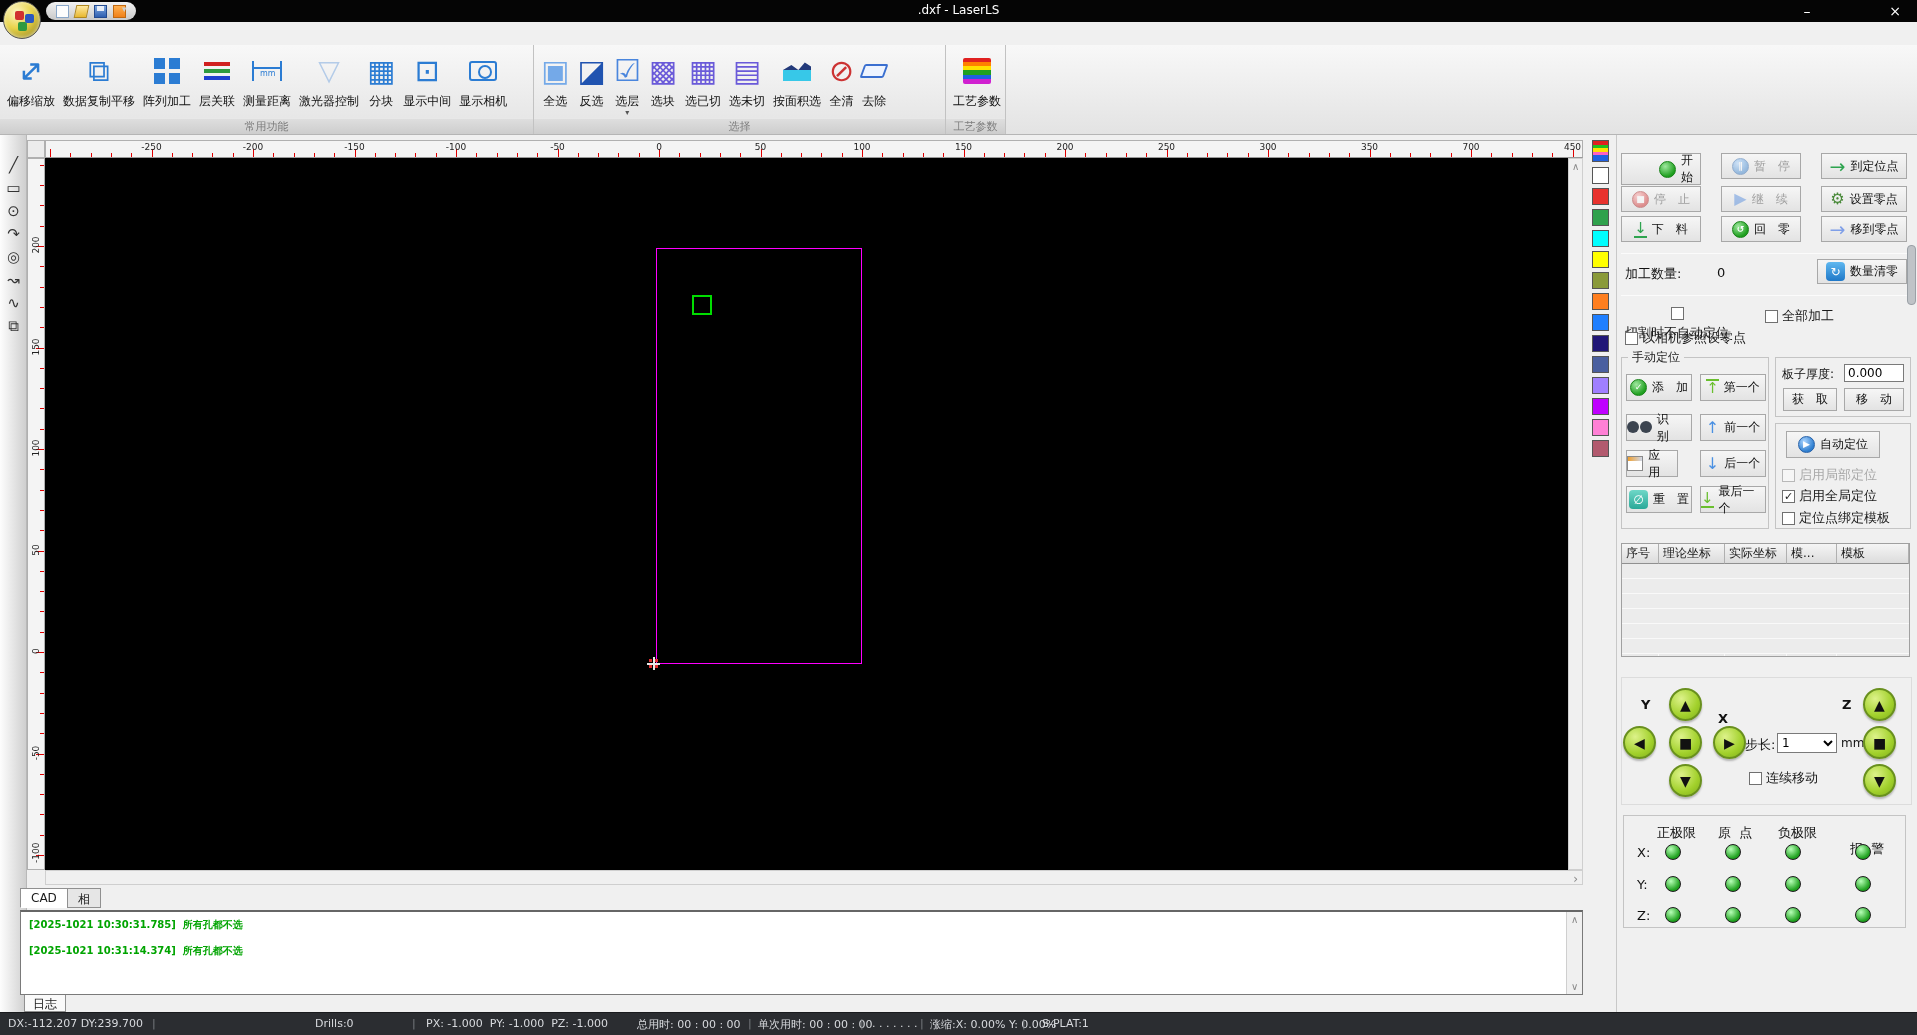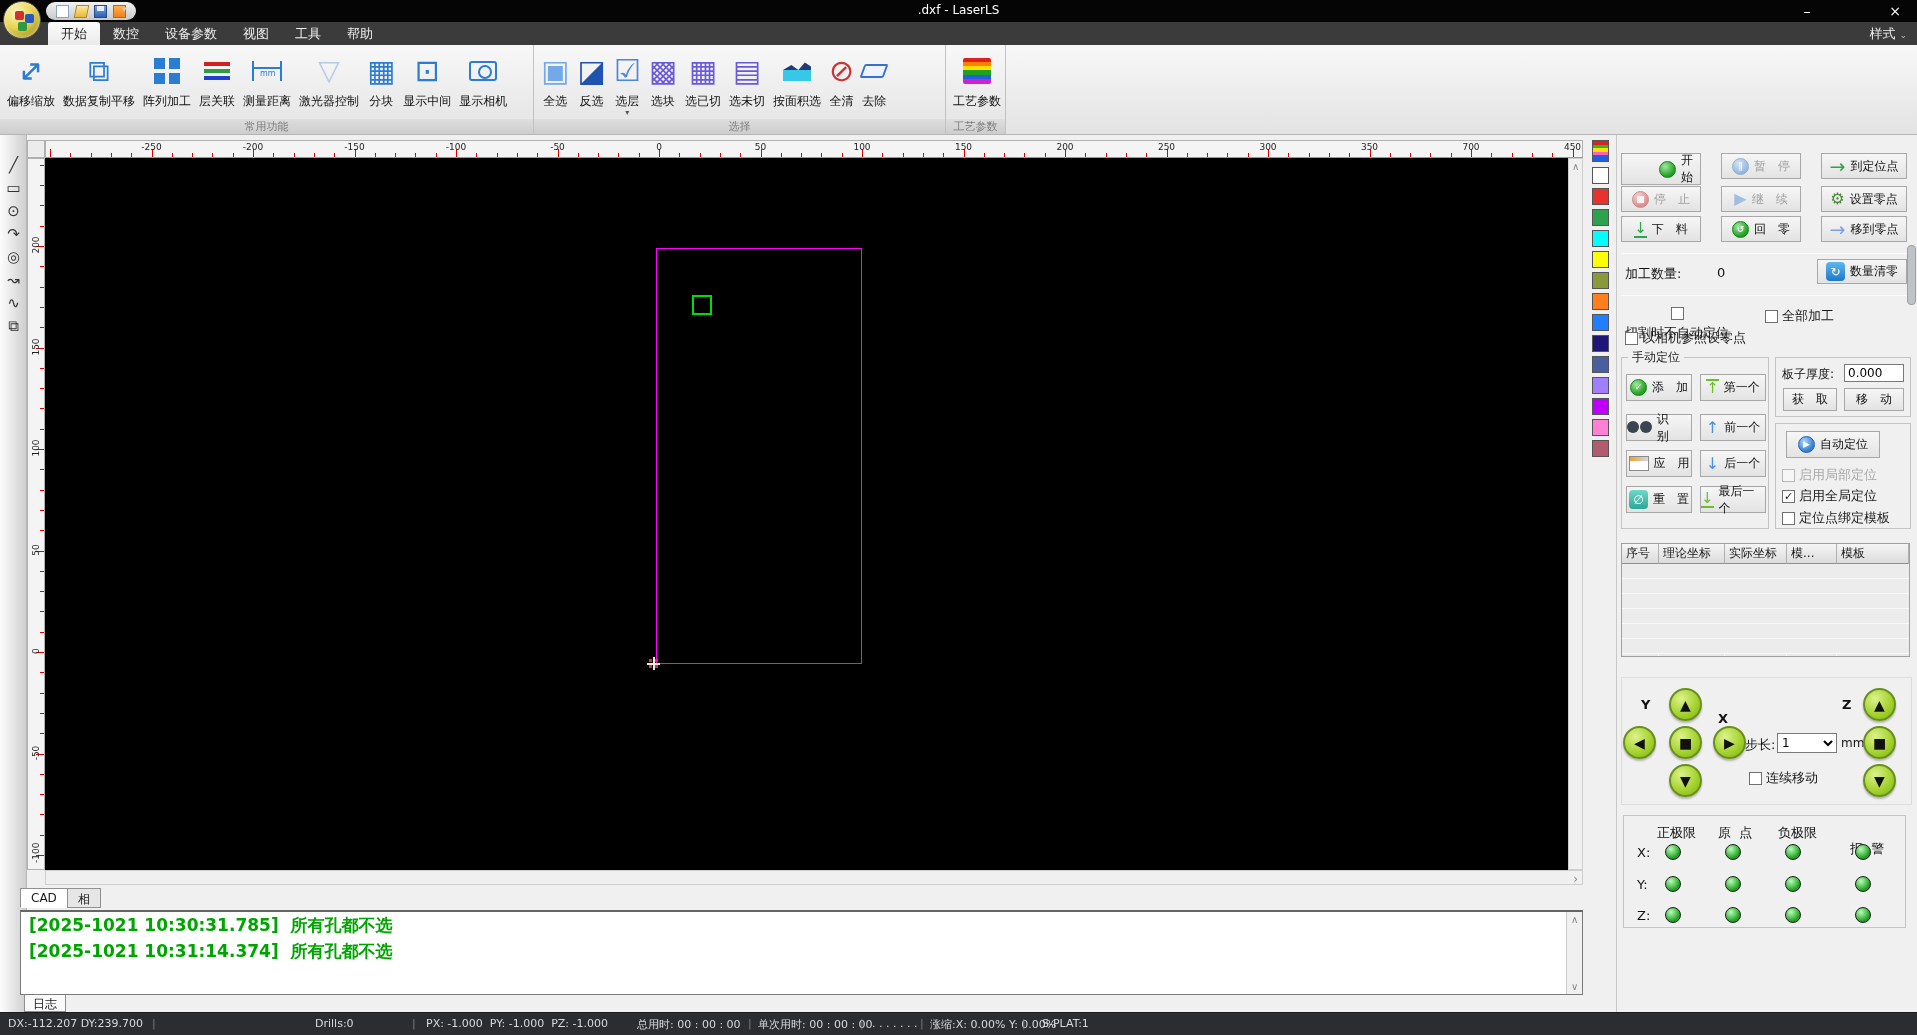--- a/index.html
+++ b/index.html
@@ -124,21 +124,21 @@
   .palette { position:absolute; left:1589px; top:5px; width:24px; }
   .pswatch { position:absolute; left:3px; width:17px; height:17px; border:1px solid #555; }
   .pswatch.multi { height:22px; background:linear-gradient(#e02020 0 18%, #20c020 18% 36%, #ffe000 36% 54%, #ff60c0 54% 72%, #2060e0 72% 100%); }
 
   .doctabs { position:absolute; left:20px; top:753px; height:21px; }
   .dtab { position:absolute; top:0; height:20px; padding:2px 10px; background:#e6e6e6; border:1px solid #909090; font-size:12px; }
   .dtab.active { background:#fff; border-bottom-color:#fff; }
 
   .logpanel { position:absolute; left:20px; top:775px; width:1563px; height:85px; background:#fff;
               border:1px solid #7a7a7a; border-top:2px solid #666; overflow:hidden; }
-  .logline { padding:2px 0 2px 8px; font-size:17px; font-weight:bold; color:#00a400; line-height:22px; white-space:pre; }
+  .logline { padding:2px 0 2px 8px; font-size:10px; font-weight:bold; color:#00a400; line-height:22px; white-space:pre; }
   .logscroll { position:absolute; right:0; top:0; bottom:0; width:16px; background:#f0f0f0; border-left:1px solid #cfcfcf; }
   .logtab { position:absolute; left:24px; top:860px; height:17px; padding:1px 8px; background:#fafafa;
             border:1px solid #909090; border-top:none; font-size:12px; }
 
   
   .rpanel { position:absolute; left:1616px; top:0; width:301px; height:877px; background:#f0f0f0; border-left:1px solid #c8c8c8; }
   .pbtn { position:absolute; background:linear-gradient(#f6f6f6,#e3e3e3); border:1px solid #a8a8a8;
           display:flex; align-items:center; justify-content:center; gap:5px; font-size:12px; color:#111; }
   .pbtn.dis { color:#9f9f9f; } .pbtn.dis .ic, .pbtn.dis .orb { opacity:.45; }
   .hsep { position:absolute; left:4px; width:291px; height:1px; background:#dadada; border-bottom:1px solid #fbfbfb; }
@@ -188,33 +188,20 @@
     <div class="wtitle">.dxf - LaserLS</div>
     <div class="wcontrols" id="wcontrols">
         <div class="wc wc-minimize">–</div>
         <div class="wc wc-maximize">
           <i></i>
         </div>
         <div class="wc wc-close">×</div>
       </div>
   </div>
 
-  <div class="menubar">
-    <div class="mtabs" id="mtabs">
-        <div class="mtab active">开始</div>
-        <div class="mtab">数控</div>
-        <div class="mtab">设备参数</div>
-        <div class="mtab">视图</div>
-        <div class="mtab">工具</div>
-        <div class="mtab">帮助</div>
-      </div>
-    <div class="menu-right">
-      <span>样式</span><span class="car">⌄</span>
-    </div>
-  </div>
 
   <div class="ribbon" id="ribbon">
       <div class="rgroup" style="width: 534px;">
         <div class="rg-items">
           <div class="ritem">
             <div class="ric">
               <span class="ic " style="color: rgb(43, 124, 211); font-size: 30px; transform: rotate(-45deg);">↔</span>
             </div>
             <div class="rlab">偏移缩放</div>
           </div>
@@ -609,21 +596,21 @@
         <span class="glab">手动定位</span>
         <div id="manualbtns">
             <div class="pbtn" style="left: 4px; top: 16px; width: 66px; height: 27px;">
               <span class="ic orb orb-green">✓</span>
               <span>添　加</span>
             </div>
             <div class="pbtn" style="left: 4px; top: 56px; width: 66px; height: 27px;">
               <span class="ic ic-binoc"></span>
               <span>识　别</span>
             </div>
-            <div class="pbtn" style="left: 4px; top: 92px; width: 66px; height: 27px;">
+            <div class="pbtn" style="left: 4px; top: 92px; width: 52px; height: 27px;">
               <span class="ic ic-window"></span>
               <span>应　用</span>
             </div>
             <div class="pbtn" style="left: 4px; top: 128px; width: 66px; height: 27px;">
               <span class="ic sqic sq-teal">∅</span>
               <span>重　置</span>
             </div>
             <div class="pbtn" style="left: 78px; top: 16px; width: 66px; height: 27px;">
               <span class="ic ic-bar-top" style="color: rgb(106, 191, 46); font-size: 15px;">↑</span>
               <span>第一个</span>

